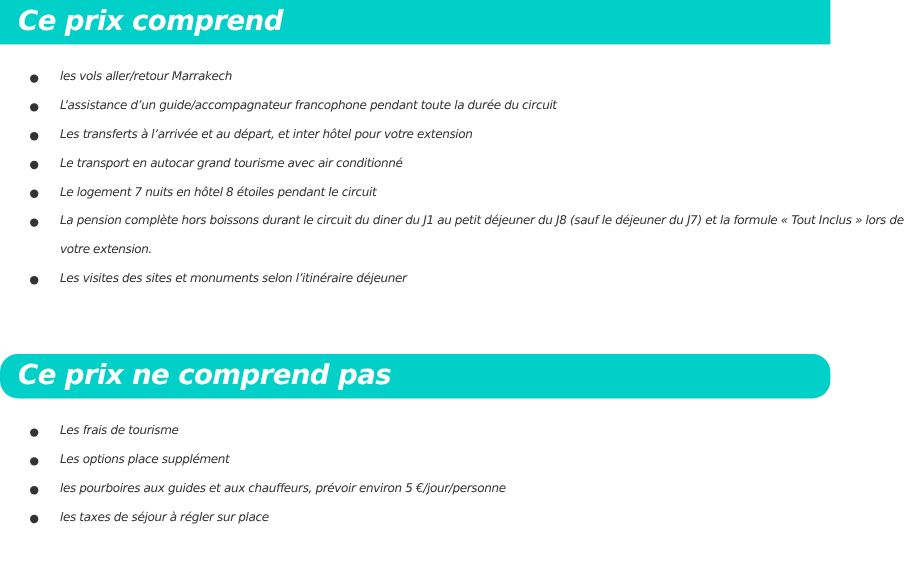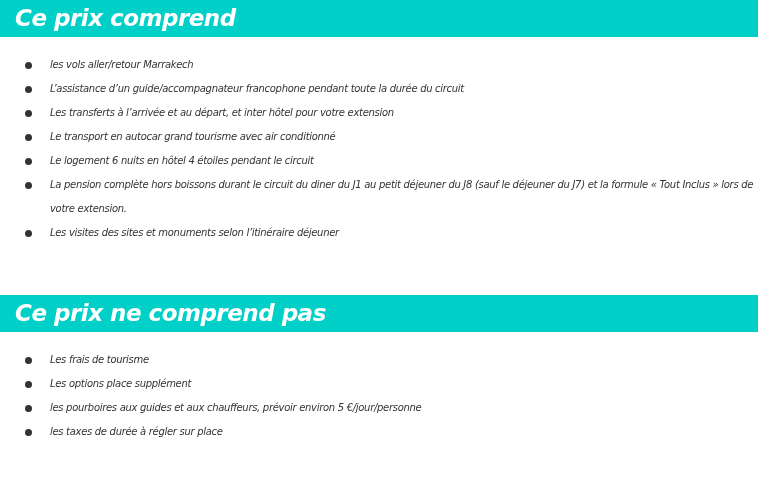--- a/index.html
+++ b/index.html
@@ -1,18 +1,18 @@
 <!DOCTYPE html>
 <html><head>
   <meta charset="utf-8">
   <style>
     html, body { margin: 0; padding: 0; background: #ffffff; }
     body { width: 758px; height: 484px; position: relative; overflow: hidden; font-family: "DejaVu Sans", sans-serif; }
     .section-header {
-      position: absolute; left: 0; width: 758px; height: 37px;
+      position: absolute; left: 0; width: 692px; height: 37px;
       background: #00d0c8;
     }
     .section-header .title {
       position: absolute; left: 15px; top: 3px;
       color: #ffffff; font-style: italic; font-weight: bold;
       font-size: 23px; line-height: 30px; letter-spacing: -0.5px;
       font-family: "DejaVu Sans", sans-serif;
     }
     ul.items { position: absolute; left: 0; margin: 0; padding: 0; list-style: none; width: 758px; }
     ul.items li {
@@ -20,41 +20,41 @@
       font-style: italic; font-size: 10px; line-height: 24px; color: #333333;
       letter-spacing: -0.3px;
       font-family: "DejaVu Sans", sans-serif;
     }
     ul.items li .bullet {
       position: absolute; left: 25px; top: 9px; width: 7px; height: 7px; border-radius: 50%;
       background: #333333;
     }
     #h1 { top: 0; }
     #l1 { top: 53px; }
-    #h2 { top: 295px; }
+    #h2 { top: 295px; border-radius: 15px; }
     #l2 { top: 348px; }
     .narrow { letter-spacing: -0.6px; font-size: 13.5px; }
   </style>
 </head>
 <body>
 
 <div class="section-header" id="h1">
   <span class="title">Ce prix comprend</span>
 </div>
 <ul class="items" id="l1">
   <li><span class="bullet"></span><span>les vols aller/retour Marrakech</span></li>
   <li><span class="bullet"></span><span>L’assistance d’un guide/accompagnateur francophone pendant toute la durée du circuit</span></li>
   <li><span class="bullet"></span><span>Les transferts à l’arrivée et au départ, et inter hôtel pour votre extension</span></li>
   <li><span class="bullet"></span><span>Le transport en autocar grand tourisme avec air conditionné</span></li>
-  <li><span class="bullet"></span><span>Le logement 6 nuits en hôtel 4 étoiles pendant le circuit</span></li>
+  <li><span class="bullet"></span><span>Le logement 7 nuits en hôtel 8 étoiles pendant le circuit</span></li>
   <li class="narrow"><span class="bullet"></span><span>La pension complète hors boissons durant le circuit du diner du J1 au petit déjeuner du J8 (sauf le déjeuner du J7) et la formule « Tout Inclus » lors de votre extension.</span></li>
   <li><span class="bullet"></span><span>Les visites des sites et monuments selon l’itinéraire déjeuner</span></li>
 </ul>
 
 <div class="section-header" id="h2">
   <span class="title">Ce prix ne comprend pas</span>
 </div>
 <ul class="items" id="l2">
   <li><span class="bullet"></span><span>Les frais de tourisme</span></li>
   <li><span class="bullet"></span><span>Les options place supplément</span></li>
   <li><span class="bullet"></span><span>les pourboires aux guides et aux chauffeurs, prévoir environ 5 €/jour/personne</span></li>
-  <li><span class="bullet"></span><span>les taxes de durée à régler sur place</span></li>
+  <li><span class="bullet"></span><span>les taxes de séjour à régler sur place</span></li>
 </ul>
 
 </body></html>

